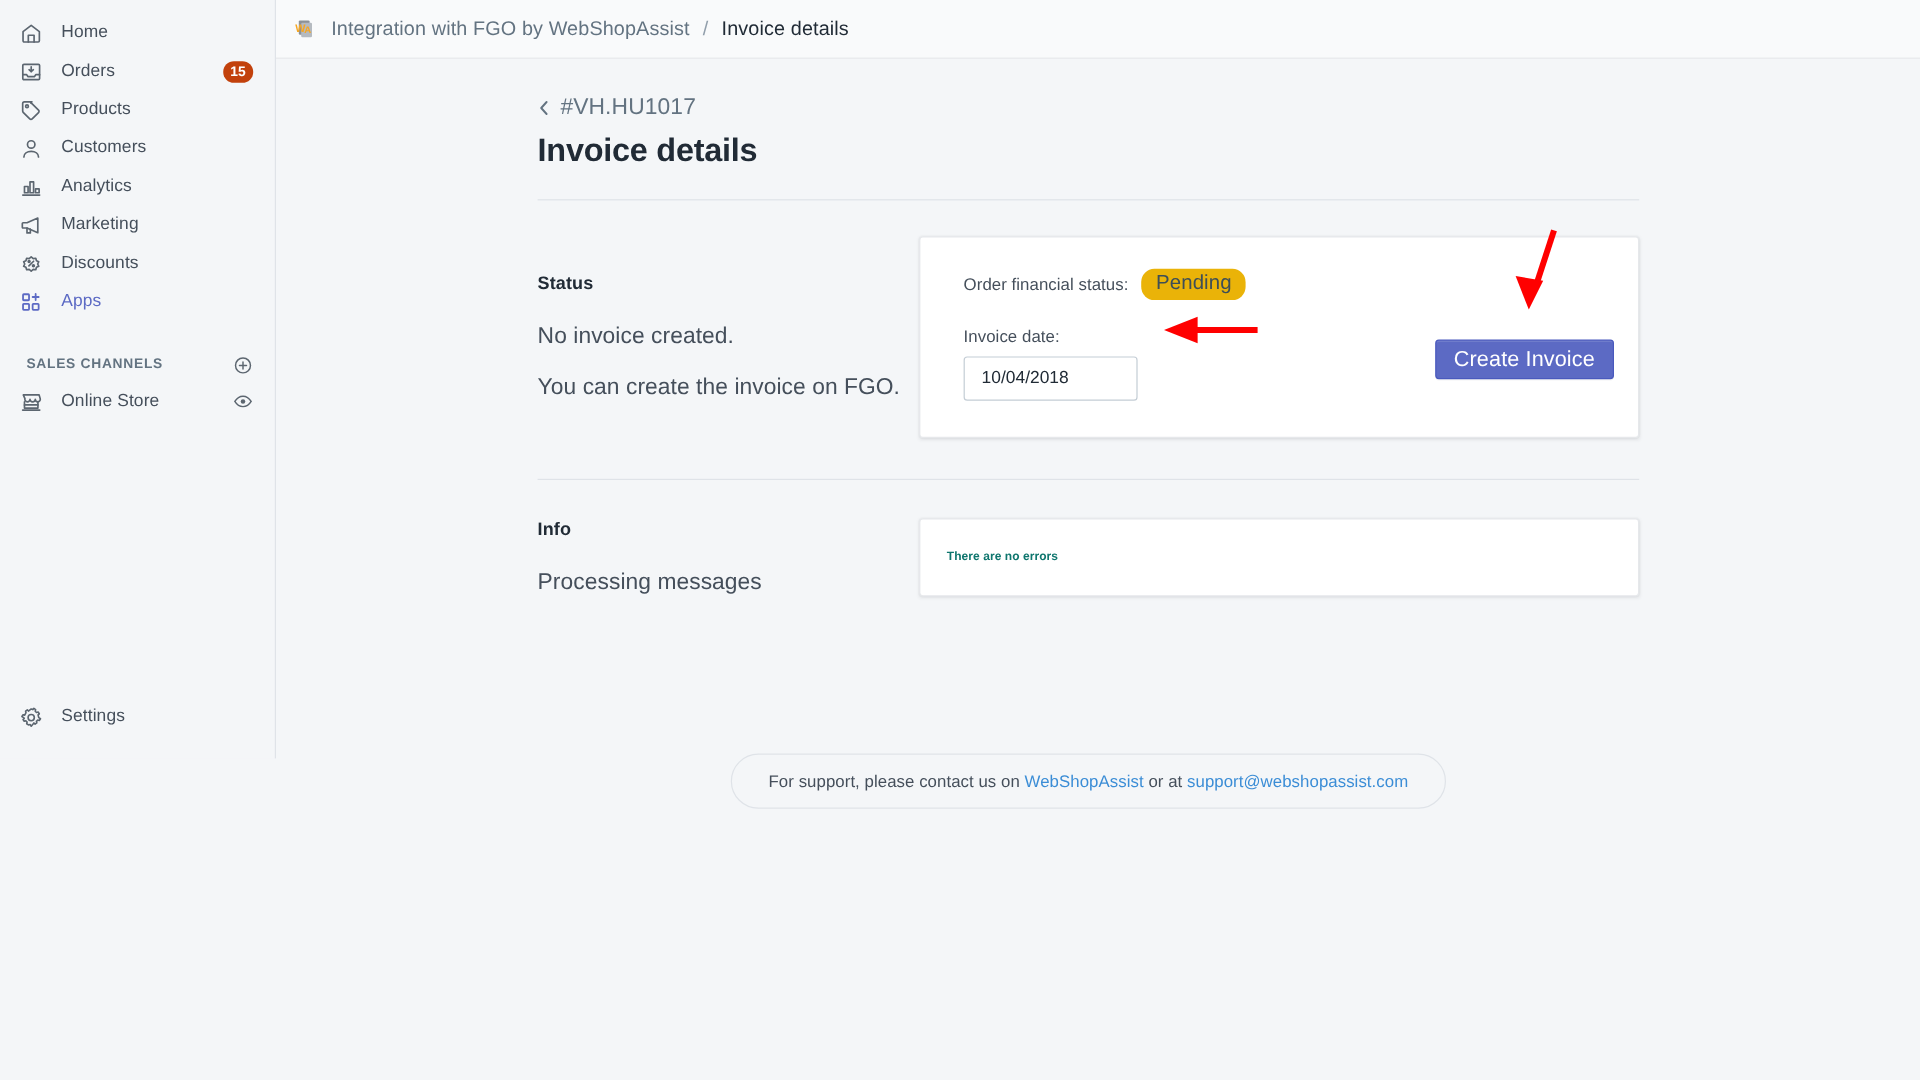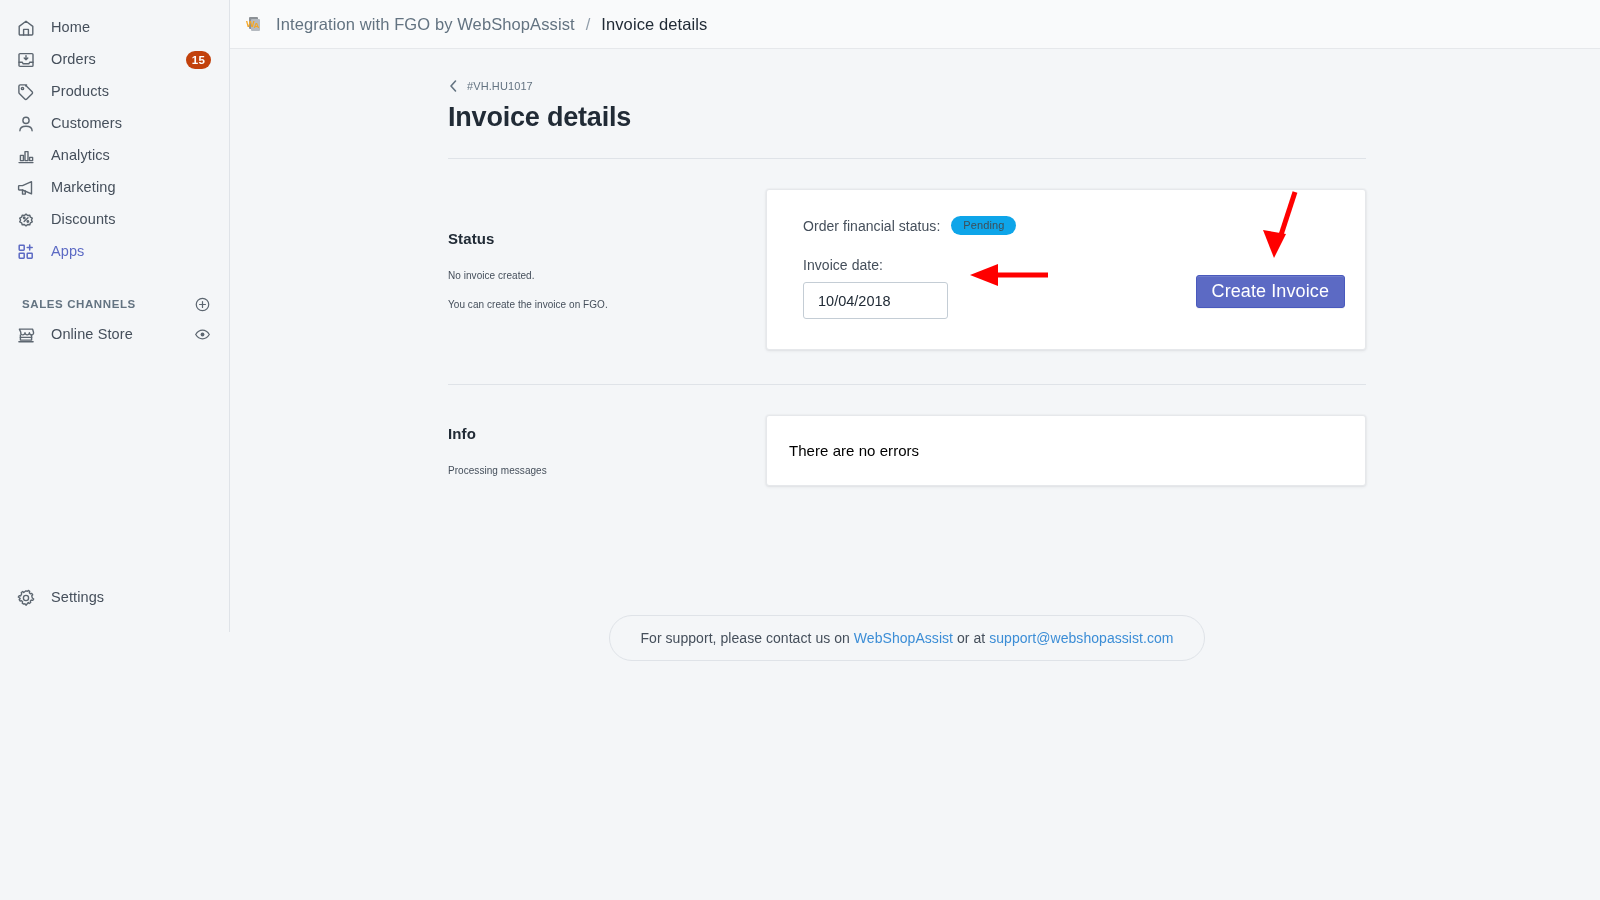--- a/index.html
+++ b/index.html
@@ -185,21 +185,21 @@
     margin-bottom: 9px;
     cursor: pointer;
     width: fit-content;
   }
   .back-chevron {
     margin-right: 8px;
     display: flex;
     align-items: center;
   }
   .back-label {
-    font-size: 11px;
+    font-size: 19px;
     color: #637381;
     letter-spacing: 0.1px;
   }
 
   .page-title {
     font-size: 27px;
     font-weight: 600;
     color: #212b36;
     letter-spacing: -0.2px;
     line-height: 1.15;
@@ -225,21 +225,21 @@
     padding-top: 3px;
   }
   .section-left h3 {
     font-size: 15px;
     font-weight: 600;
     color: #212b36;
     margin-bottom: 22px;
     letter-spacing: 0.1px;
   }
   .section-left p {
-    font-size: 10px;
+    font-size: 19px;
     color: #454f5b;
     line-height: 1.45;
     margin-bottom: 14px;
     letter-spacing: 0.05px;
   }
   .section-left p:last-child { margin-bottom: 0; }
 
   .section-right { flex: 1; }
 
   .card {
@@ -260,23 +260,23 @@
     align-items: center;
     margin-bottom: 22px;
   }
   .status-label {
     font-size: 14px;
     color: #454f5b;
     margin-right: 11px;
     letter-spacing: 0.05px;
   }
   .badge-pending {
-    background: #0ea5e9;
+    background: #eab308;
     color: #3e4e57;
-    font-size: 11px;
+    font-size: 17px;
     border-radius: 11px;
     padding: 3px 12px 4px 12px;
     line-height: 1.1;
     letter-spacing: 0.1px;
   }
 
   .field-label {
     font-size: 14px;
     color: #454f5b;
     margin-bottom: 9px;
@@ -314,23 +314,24 @@
     letter-spacing: 0.1px;
   }
 
   .card-info {
     padding: 26px 26px 26px 22px;
     min-height: 62px;
     display: flex;
     align-items: center;
   }
   .info-text {
-    font-size: 15px;
-    color: #000000;
+    font-size: 10px;
+    color: #0f766e;
     letter-spacing: 0.05px;
+    font-weight: bold;
   }
 
   .support-wrap {
     display: flex;
     justify-content: center;
     margin-top: 95px;
   }
   .support-pill {
     border: 1px solid #dfe3e8;
     border-radius: 24px;

